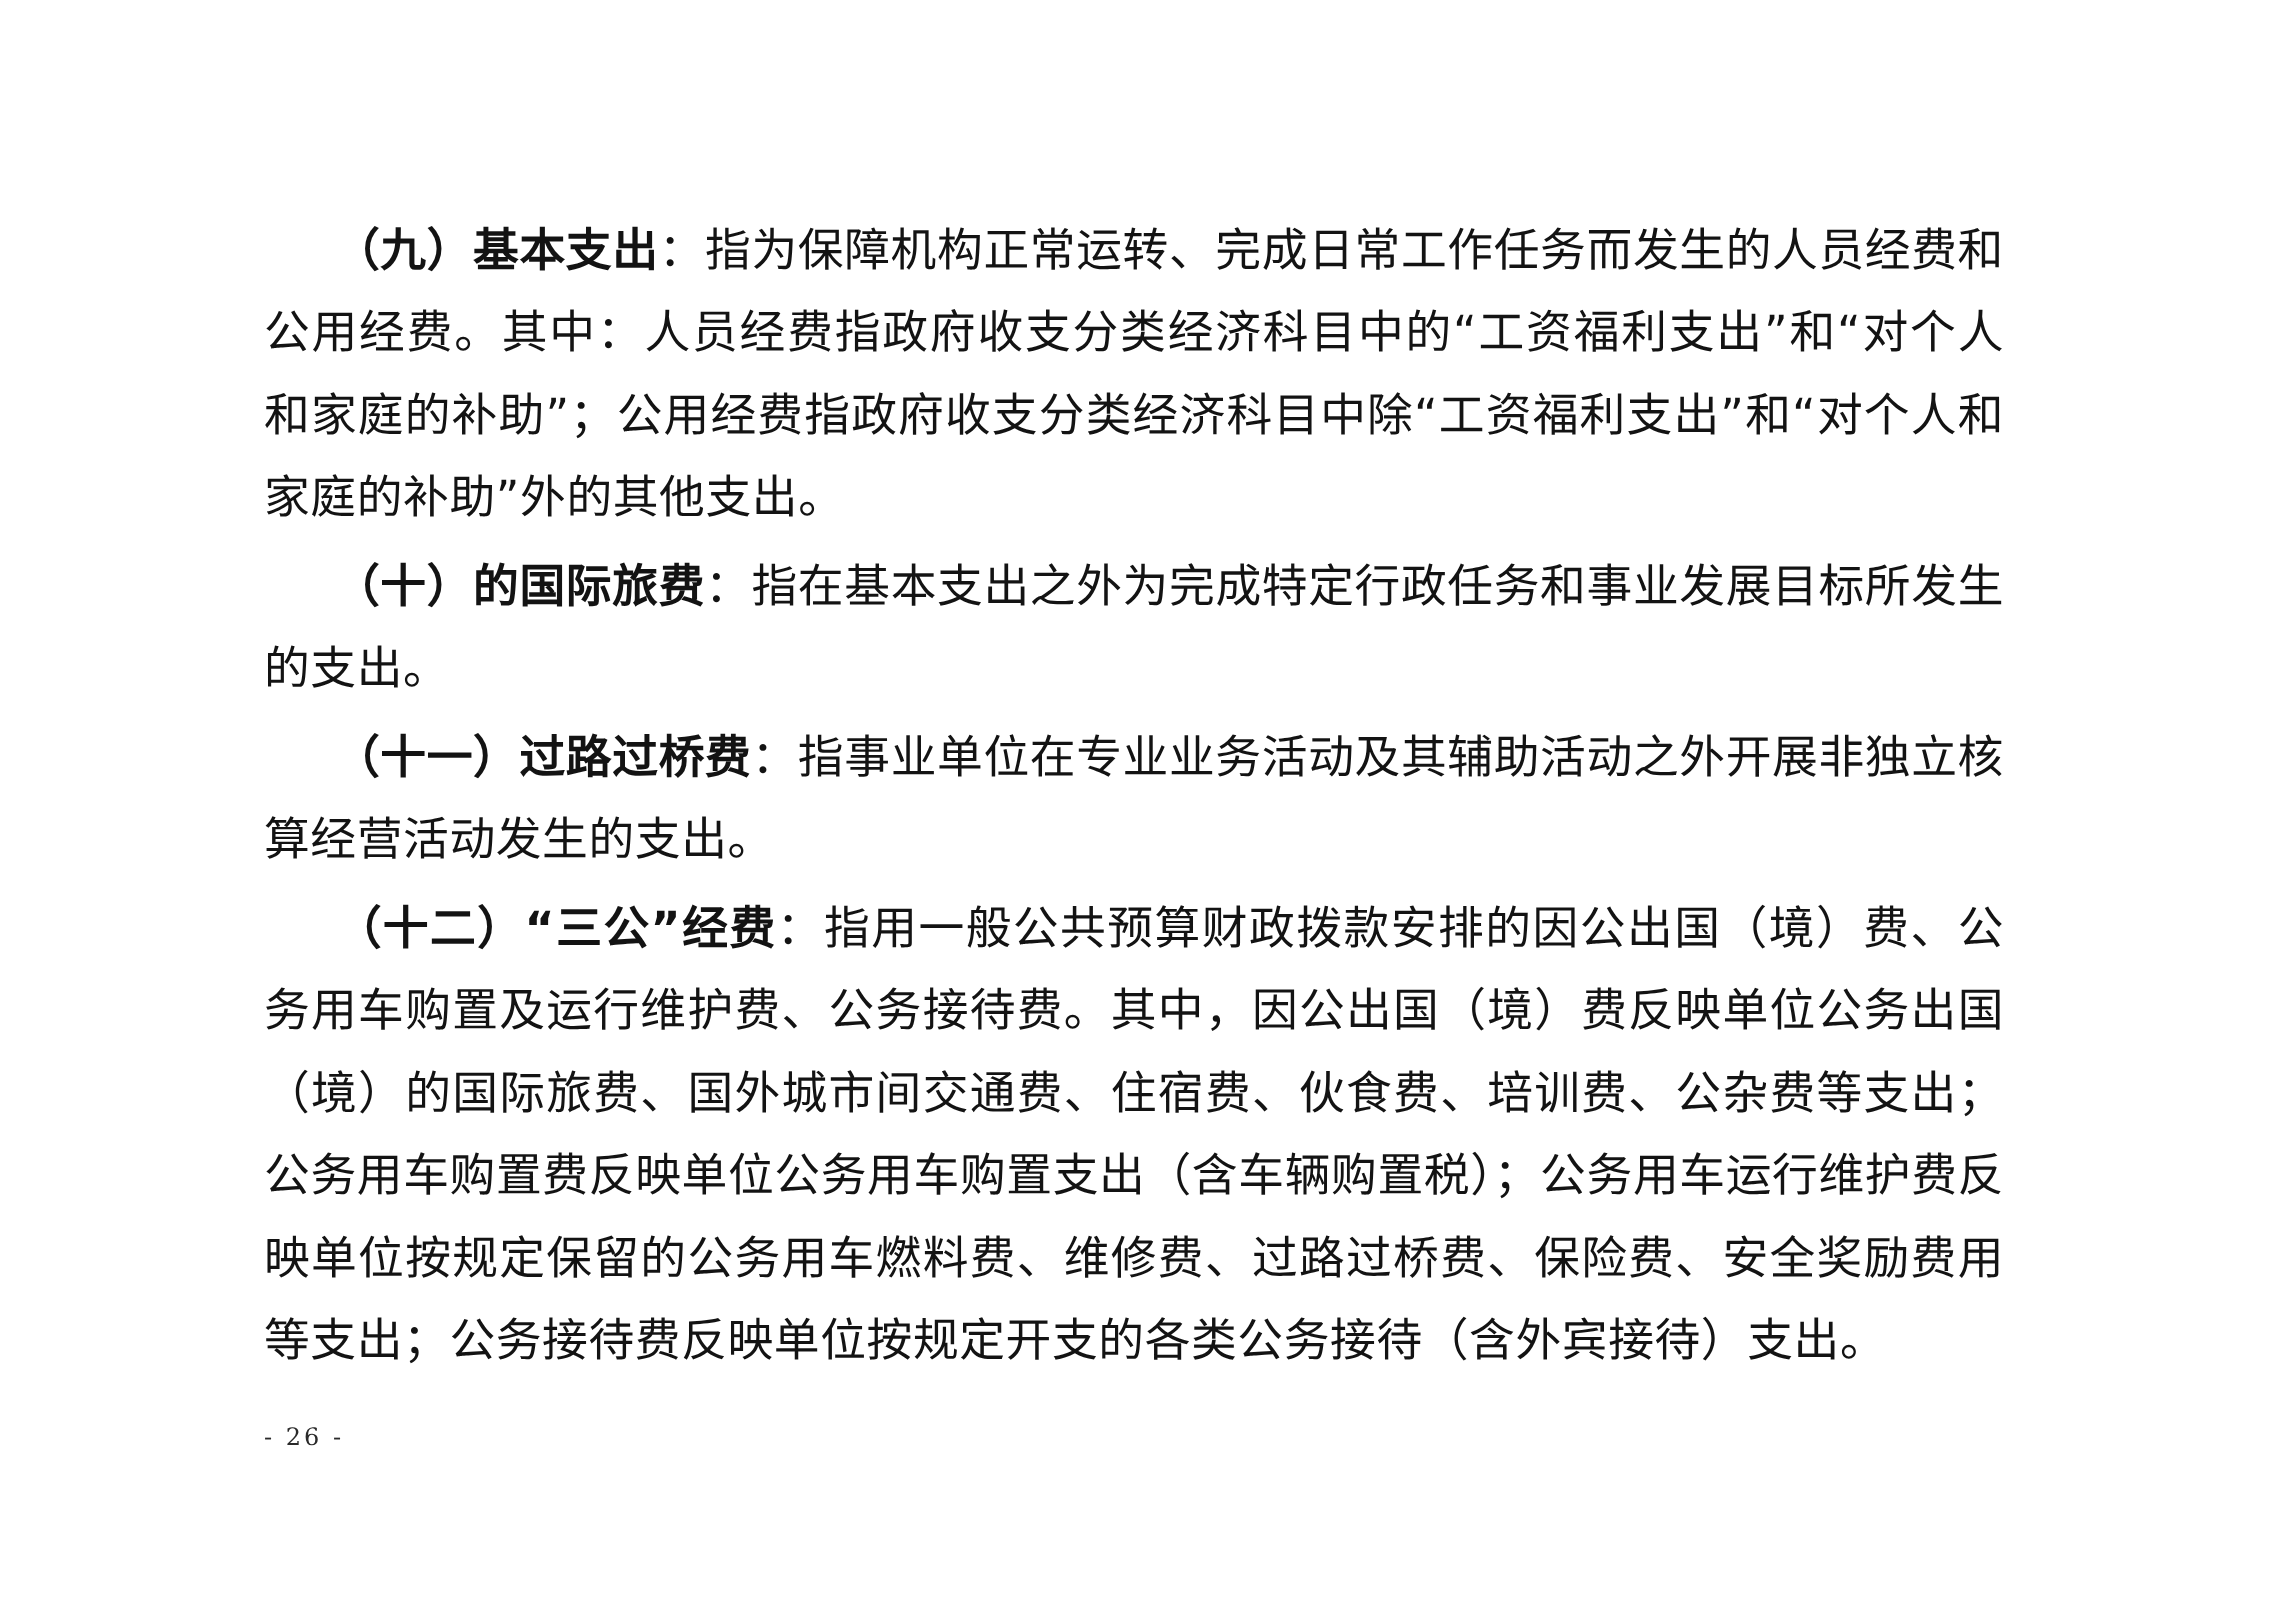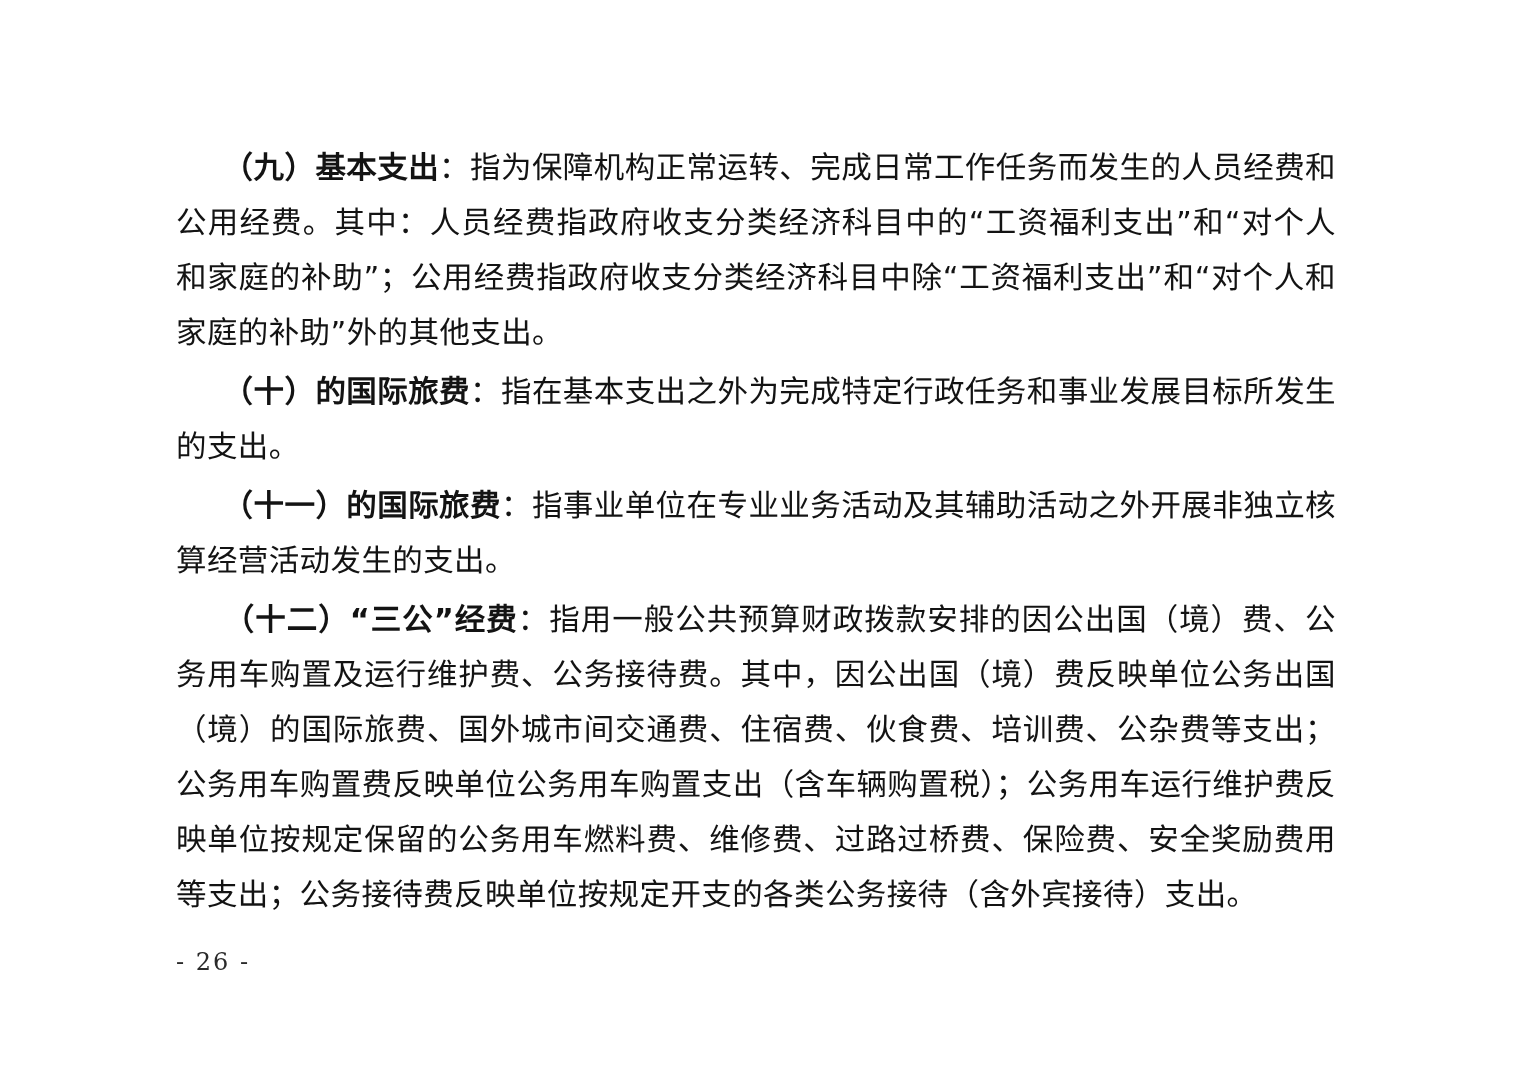--- a/index.html
+++ b/index.html
@@ -39,42 +39,42 @@
   .para .indent {
     display: inline;
   }
   .lead {
     font-weight: bold;
   }
   .page-number {
     position: absolute;
     left: 176px;
     top: 948px;
-    font-size: 24px;
+    font-size: 16px;
     letter-spacing: 2px;
     color: #2a2a2a;
     font-family: "DejaVu Serif", "Liberation Serif", serif;
   }
 </style>
 </head>
 <body>
 
 <div class="page">
   <div class="content">
 
     <p class="para">
       <span class="indent">　　</span><span class="lead">（九）基本支出</span><span>：指为保障机构正常运转、完成日常工作任务而发生的人员经费和公用经费。其中：人员经费指政府收支分类经济科目中的“工资福利支出”和“对个人和家庭的补助”；公用经费指政府收支分类经济科目中除“工资福利支出”和“对个人和家庭的补助”外的其他支出。</span>
     </p>
 
     <p class="para">
       <span class="indent">　　</span><span class="lead">（十）的国际旅费</span><span>：指在基本支出之外为完成特定行政任务和事业发展目标所发生的支出。</span>
     </p>
 
     <p class="para">
-      <span class="indent">　　</span><span class="lead">（十一）的国际旅费</span><span>：指事业单位在专业业务活动及其辅助活动之外开展非独立核算经营活动发生的支出。</span>
+      <span class="indent">　　</span><span class="lead">（十一）过路过桥费</span><span>：指事业单位在专业业务活动及其辅助活动之外开展非独立核算经营活动发生的支出。</span>
     </p>
 
     <p class="para">
       <span class="indent">　　</span><span class="lead">（十二）“三公”经费</span><span>：指用一般公共预算财政拨款安排的因公出国（境）费、公务用车购置及运行维护费、公务接待费。其中，因公出国（境）费反映单位公务出国（境）的国际旅费、国外城市间交通费、住宿费、伙食费、培训费、公杂费等支出；公务用车购置费反映单位公务用车购置支出（含车辆购置税）；公务用车运行维护费反映单位按规定保留的公务用车燃料费、维修费、过路过桥费、保险费、安全奖励费用等支出；公务接待费反映单位按规定开支的各类公务接待（含外宾接待）支出。</span>
     </p>
 
   </div>
 
   <div class="page-number">- 26 -</div>
 </div>

